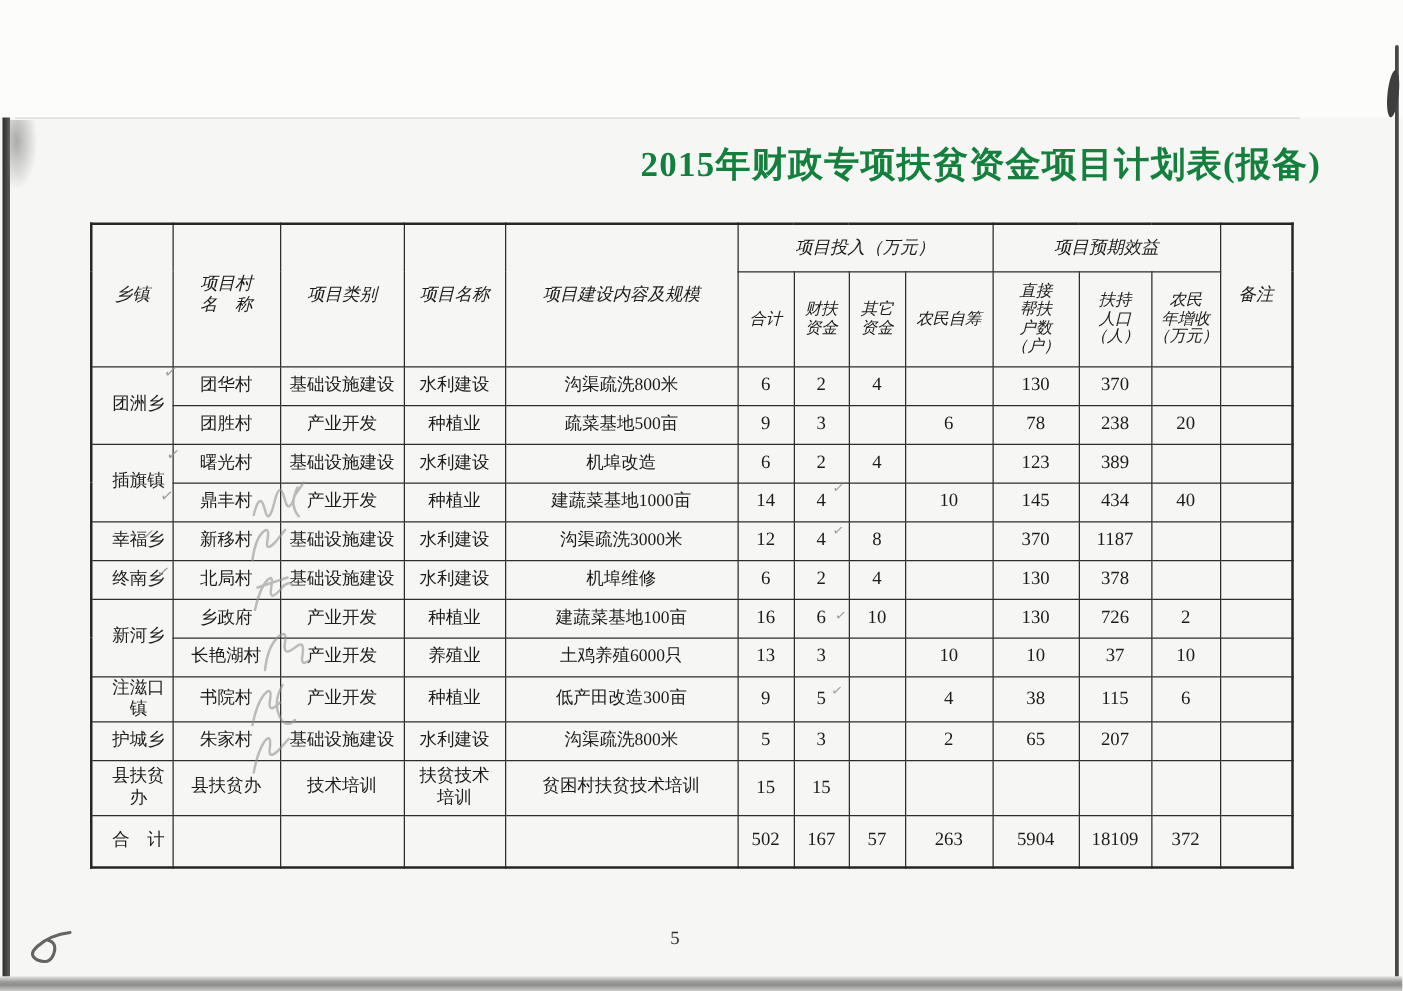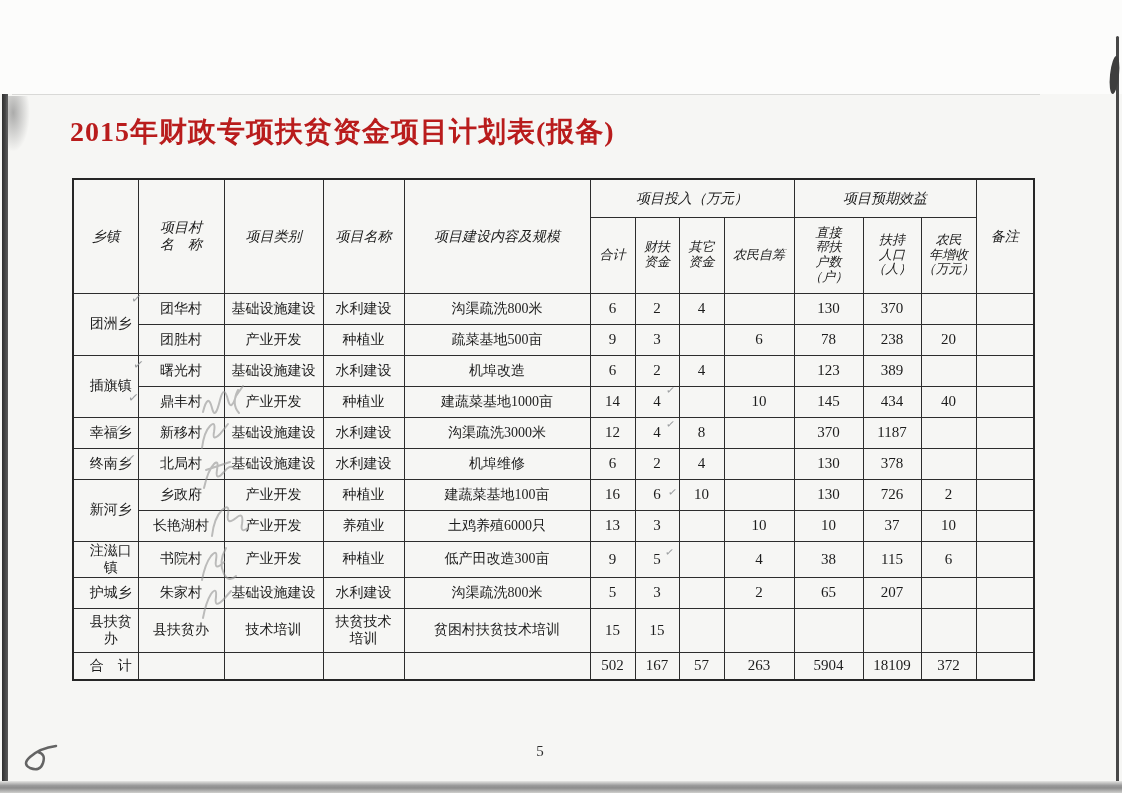--- a/index.html
+++ b/index.html
@@ -12,38 +12,38 @@
   .paper-top-edge{position:absolute;left:12px;top:94px;width:1028px;height:1px;background:#d9d9d7;}
   .left-strip{position:absolute;left:2px;top:94px;width:6px;height:699px;
     background:linear-gradient(to right,#2e2e2e,#5b5b5b);}
   .left-smudge{position:absolute;left:6px;top:96px;width:24px;height:56px;
     background:radial-gradient(ellipse at 30% 30%, rgba(110,110,110,.55), rgba(110,110,110,0) 70%);}
   .right-line{position:absolute;left:1116px;top:36px;width:3px;height:747px;background:#474747;border-radius:2px;}
   .right-blob{position:absolute;left:1110px;top:56px;width:9px;height:38px;background:#3e3e3e;border-radius:50%;transform:rotate(6deg);}
   .bottom-band{position:absolute;left:0;top:781px;width:1122px;height:12px;
     background:linear-gradient(to bottom,#e6e6e4,#9a9a9a 38%,#8d8d8d 58%,#cfcfcd);}
 
-  .title{position:absolute;left:70px;top:113px;width:961px;text-align:left;
-    font-size:28px;font-weight:bold;letter-spacing:1px;color:#b91c1c;}
+  .title{position:absolute;left:96px;top:113px;width:961px;text-align:right;
+    font-size:28px;font-weight:bold;letter-spacing:1px;color:#15803d;}
 
   .tblwrap{position:absolute;left:72px;top:178px;}
   table.plan{border-collapse:collapse;table-layout:fixed;width:961px;border:2px solid #262626;}
   table.plan th,table.plan td{
     border:1.6px solid #2d2d2d;text-align:center;vertical-align:middle;
     padding:0 1px;color:#1c1c1c;white-space:pre-line;overflow:hidden;line-height:1.25;
   }
   table.plan th{font-weight:normal;font-size:14px;font-style:italic;}
   table.plan tr.h2 th{font-size:13px;line-height:1.12;text-align:center;}
   table.plan td{font-size:14px;}
   table.plan td.num{font-size:15px;}
   table.plan thead tr.h1{height:38px;}
   table.plan thead tr.h2{height:76px;}
   table.plan tbody tr{height:31px;}
   table.plan tbody tr.tall{height:44px;font-family:Liberation Serif, serif;}
-  table.plan tbody tr.totalr{height:28px;}
+  table.plan tbody tr.totalr{height:42px;}
   table.plan td.twn{font-size:14px;padding-left:11px;}
 
   .check{position:absolute;color:#8d9093;font-size:13px;opacity:.85;
     transform:rotate(8deg);font-family:"DejaVu Sans",sans-serif;}
   .pageno{position:absolute;left:528px;top:743px;width:24px;text-align:center;
     font-size:15px;color:#2f2f2f;}
   .overlay{position:absolute;left:0;top:0;width:1122px;height:793px;pointer-events:none;}
 </style>
 </head>
 <body>

